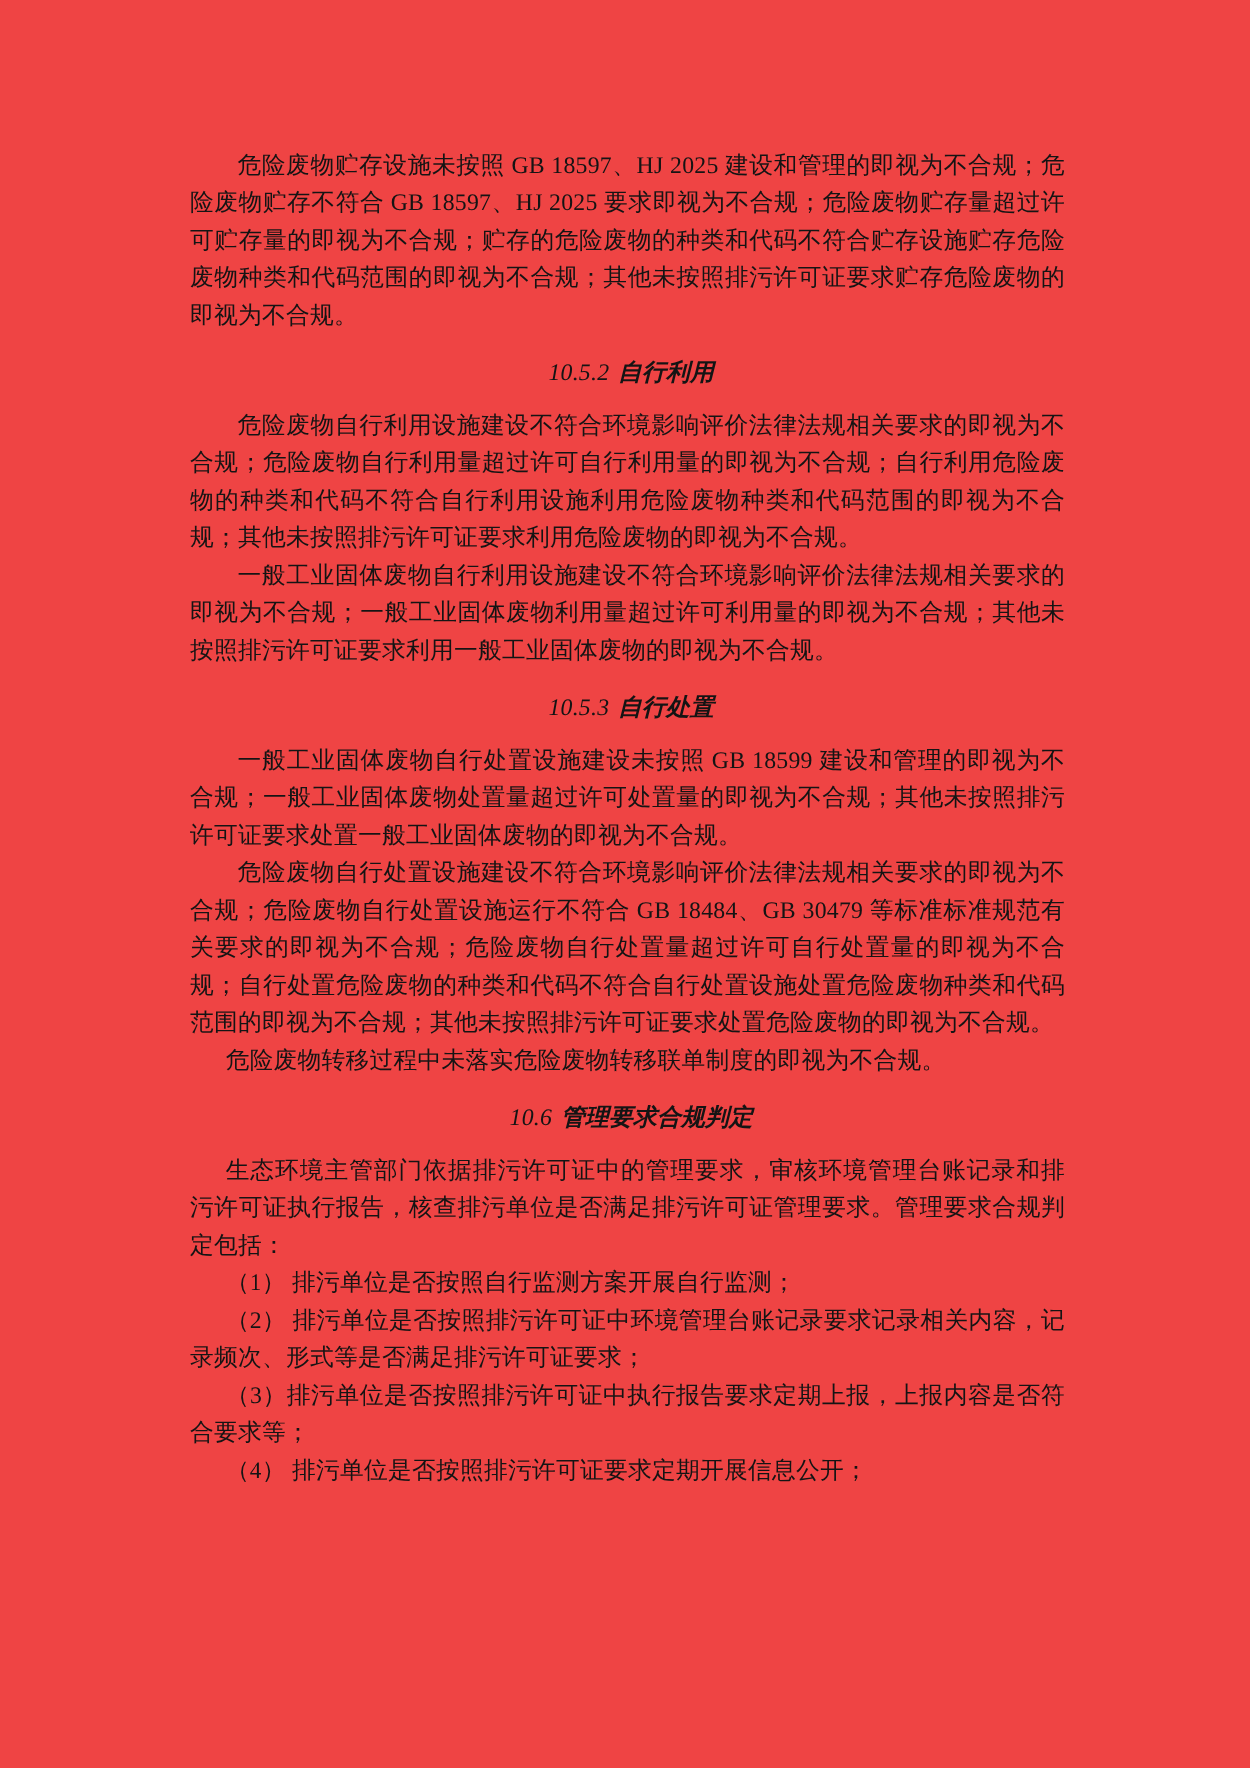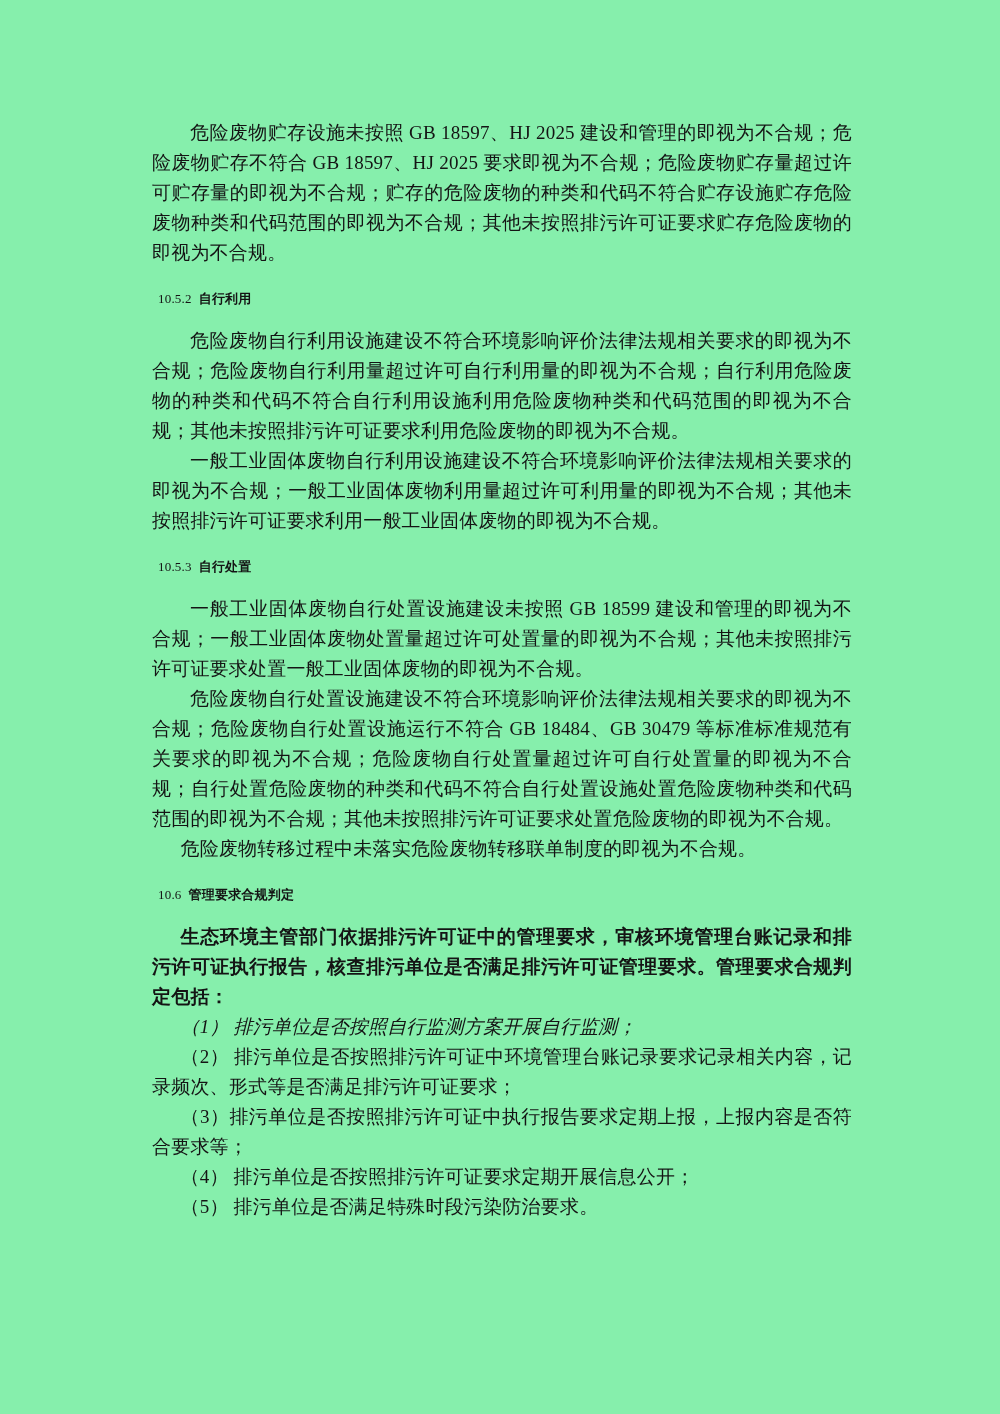--- a/index.html
+++ b/index.html
@@ -12,40 +12,41 @@
     height: 1414px;
     position: relative;
     color: #141414;
     font-family: "Liberation Serif", "DejaVu Serif", serif;
   }
   .page {
     position: absolute;
     inset: 0;
     box-sizing: border-box;
     padding: 118px 148px 0 152px;
-    background: #86efac;
+    background: #ef4444;
   }
   .doc-body {
     font-size: 19px;
     line-height: 30px;
     text-align: justify;
     letter-spacing: 0.2px;
   }
   p.para {
     margin: 0;
     text-indent: 2em;
   }
   h2.heading {
-    font-size: 13px;
+    font-size: 19px;
     line-height: 30px;
     margin: 16px 0 12px 0;
     padding-left: 6px;
-    text-align: left;
+    text-align: center;
     font-weight: bold;
     font-family: "Liberation Sans", "DejaVu Sans", sans-serif;
+    font-style: italic;
   }
   h2.heading .hnum {
     font-family: "Liberation Serif", "DejaVu Serif", serif;
     font-weight: normal;
     margin-right: 7px;
   }
   .page-footer {
     position: absolute;
     left: 0;
     right: 0;
@@ -65,20 +66,19 @@
   <div class="doc-body" id="doc-body">
       <p class="para">危险废物贮存设施未按照 GB 18597、HJ 2025 建设和管理的即视为不合规；危险废物贮存不符合 GB 18597、HJ 2025 要求即视为不合规；危险废物贮存量超过许可贮存量的即视为不合规；贮存的危险废物的种类和代码不符合贮存设施贮存危险废物种类和代码范围的即视为不合规；其他未按照排污许可证要求贮存危险废物的即视为不合规。</p>
       <h2 class="heading"><span class="hnum">10.5.2</span><span class="htitle">自行利用</span></h2>
       <p class="para">危险废物自行利用设施建设不符合环境影响评价法律法规相关要求的即视为不合规；危险废物自行利用量超过许可自行利用量的即视为不合规；自行利用危险废物的种类和代码不符合自行利用设施利用危险废物种类和代码范围的即视为不合规；其他未按照排污许可证要求利用危险废物的即视为不合规。</p>
       <p class="para">一般工业固体废物自行利用设施建设不符合环境影响评价法律法规相关要求的即视为不合规；一般工业固体废物利用量超过许可利用量的即视为不合规；其他未按照排污许可证要求利用一般工业固体废物的即视为不合规。</p>
       <h2 class="heading"><span class="hnum">10.5.3</span><span class="htitle">自行处置</span></h2>
       <p class="para">一般工业固体废物自行处置设施建设未按照 GB 18599 建设和管理的即视为不合规；一般工业固体废物处置量超过许可处置量的即视为不合规；其他未按照排污许可证要求处置一般工业固体废物的即视为不合规。</p>
       <p class="para">危险废物自行处置设施建设不符合环境影响评价法律法规相关要求的即视为不合规；危险废物自行处置设施运行不符合 GB 18484、GB 30479 等标准标准规范有关要求的即视为不合规；危险废物自行处置量超过许可自行处置量的即视为不合规；自行处置危险废物的种类和代码不符合自行处置设施处置危险废物种类和代码范围的即视为不合规；其他未按照排污许可证要求处置危险废物的即视为不合规。</p>
       <p class="para" style="text-indent: 1.5em;">危险废物转移过程中未落实危险废物转移联单制度的即视为不合规。</p>
       <h2 class="heading"><span class="hnum">10.6</span><span class="htitle">管理要求合规判定</span></h2>
-      <p class="para" style="text-indent: 1.5em; font-weight: bold;">生态环境主管部门依据排污许可证中的管理要求，审核环境管理台账记录和排污许可证执行报告，核查排污单位是否满足排污许可证管理要求。管理要求合规判定包括：</p>
-      <p class="para" style="text-indent: 1.5em; font-style: italic;">（1） 排污单位是否按照自行监测方案开展自行监测；</p>
+      <p class="para" style="text-indent: 1.5em;">生态环境主管部门依据排污许可证中的管理要求，审核环境管理台账记录和排污许可证执行报告，核查排污单位是否满足排污许可证管理要求。管理要求合规判定包括：</p>
+      <p class="para" style="text-indent: 1.5em;">（1） 排污单位是否按照自行监测方案开展自行监测；</p>
       <p class="para" style="text-indent: 1.5em;">（2） 排污单位是否按照排污许可证中环境管理台账记录要求记录相关内容，记录频次、形式等是否满足排污许可证要求；</p>
       <p class="para" style="text-indent: 1.5em;">（3）排污单位是否按照排污许可证中执行报告要求定期上报，上报内容是否符合要求等；</p>
       <p class="para" style="text-indent: 1.5em;">（4） 排污单位是否按照排污许可证要求定期开展信息公开；</p>
-      <p class="para" style="text-indent: 1.5em;">（5） 排污单位是否满足特殊时段污染防治要求。</p>
     </div>
 </main>
 
 </body></html>

